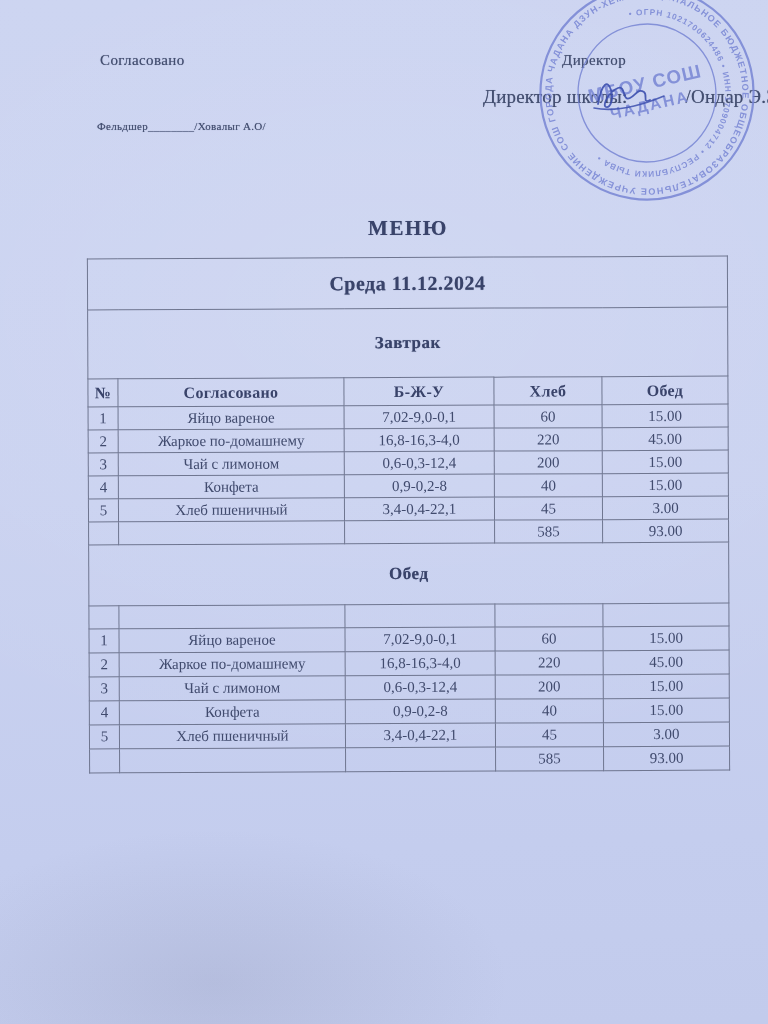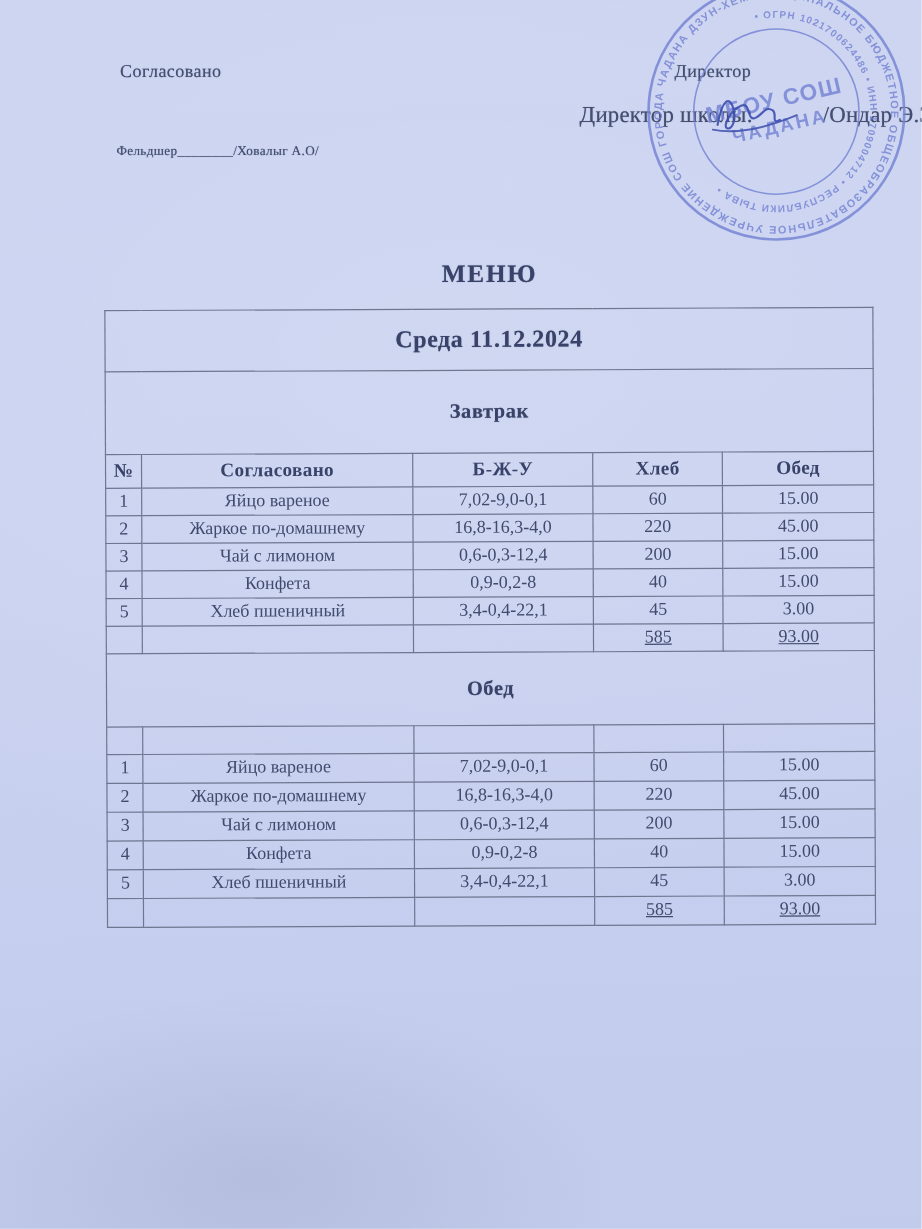--- a/index.html
+++ b/index.html
@@ -42,21 +42,21 @@
   td{border:1px solid #6f7690;text-align:center;vertical-align:middle;padding:0 2px;
      font-size:15px;overflow:hidden;white-space:nowrap;}
   table{border:1.5px solid #646b86;}
   .r-date td{height:50px;font-size:20px;font-weight:bold;color:#39436a;letter-spacing:0.5px;}
   .r-meal td{height:68px;font-size:17px;font-weight:bold;color:#39436a;letter-spacing:0.5px;}
   .r-meal-2 td{height:60px;}
   .r-head td{height:27px;font-size:16px;font-weight:bold;color:#39436a;letter-spacing:0.3px;}
   .r-data td{height:22px;}
   .r-data-2 td{height:23px;}
   .r-empty td{height:22px;}
-  .r-total td{height:22px;text-decoration:underline;}
+  .r-total td{height:22px;}
   .r-total-2 td{height:23px;}
 </style>
 </head>
 <body>
 
 <div class="page">
 
   <div class="agreed-label soft">Согласовано</div>
   <div class="agreed-line soft">Фельдшер________/Ховалыг А.О/</div>
 

